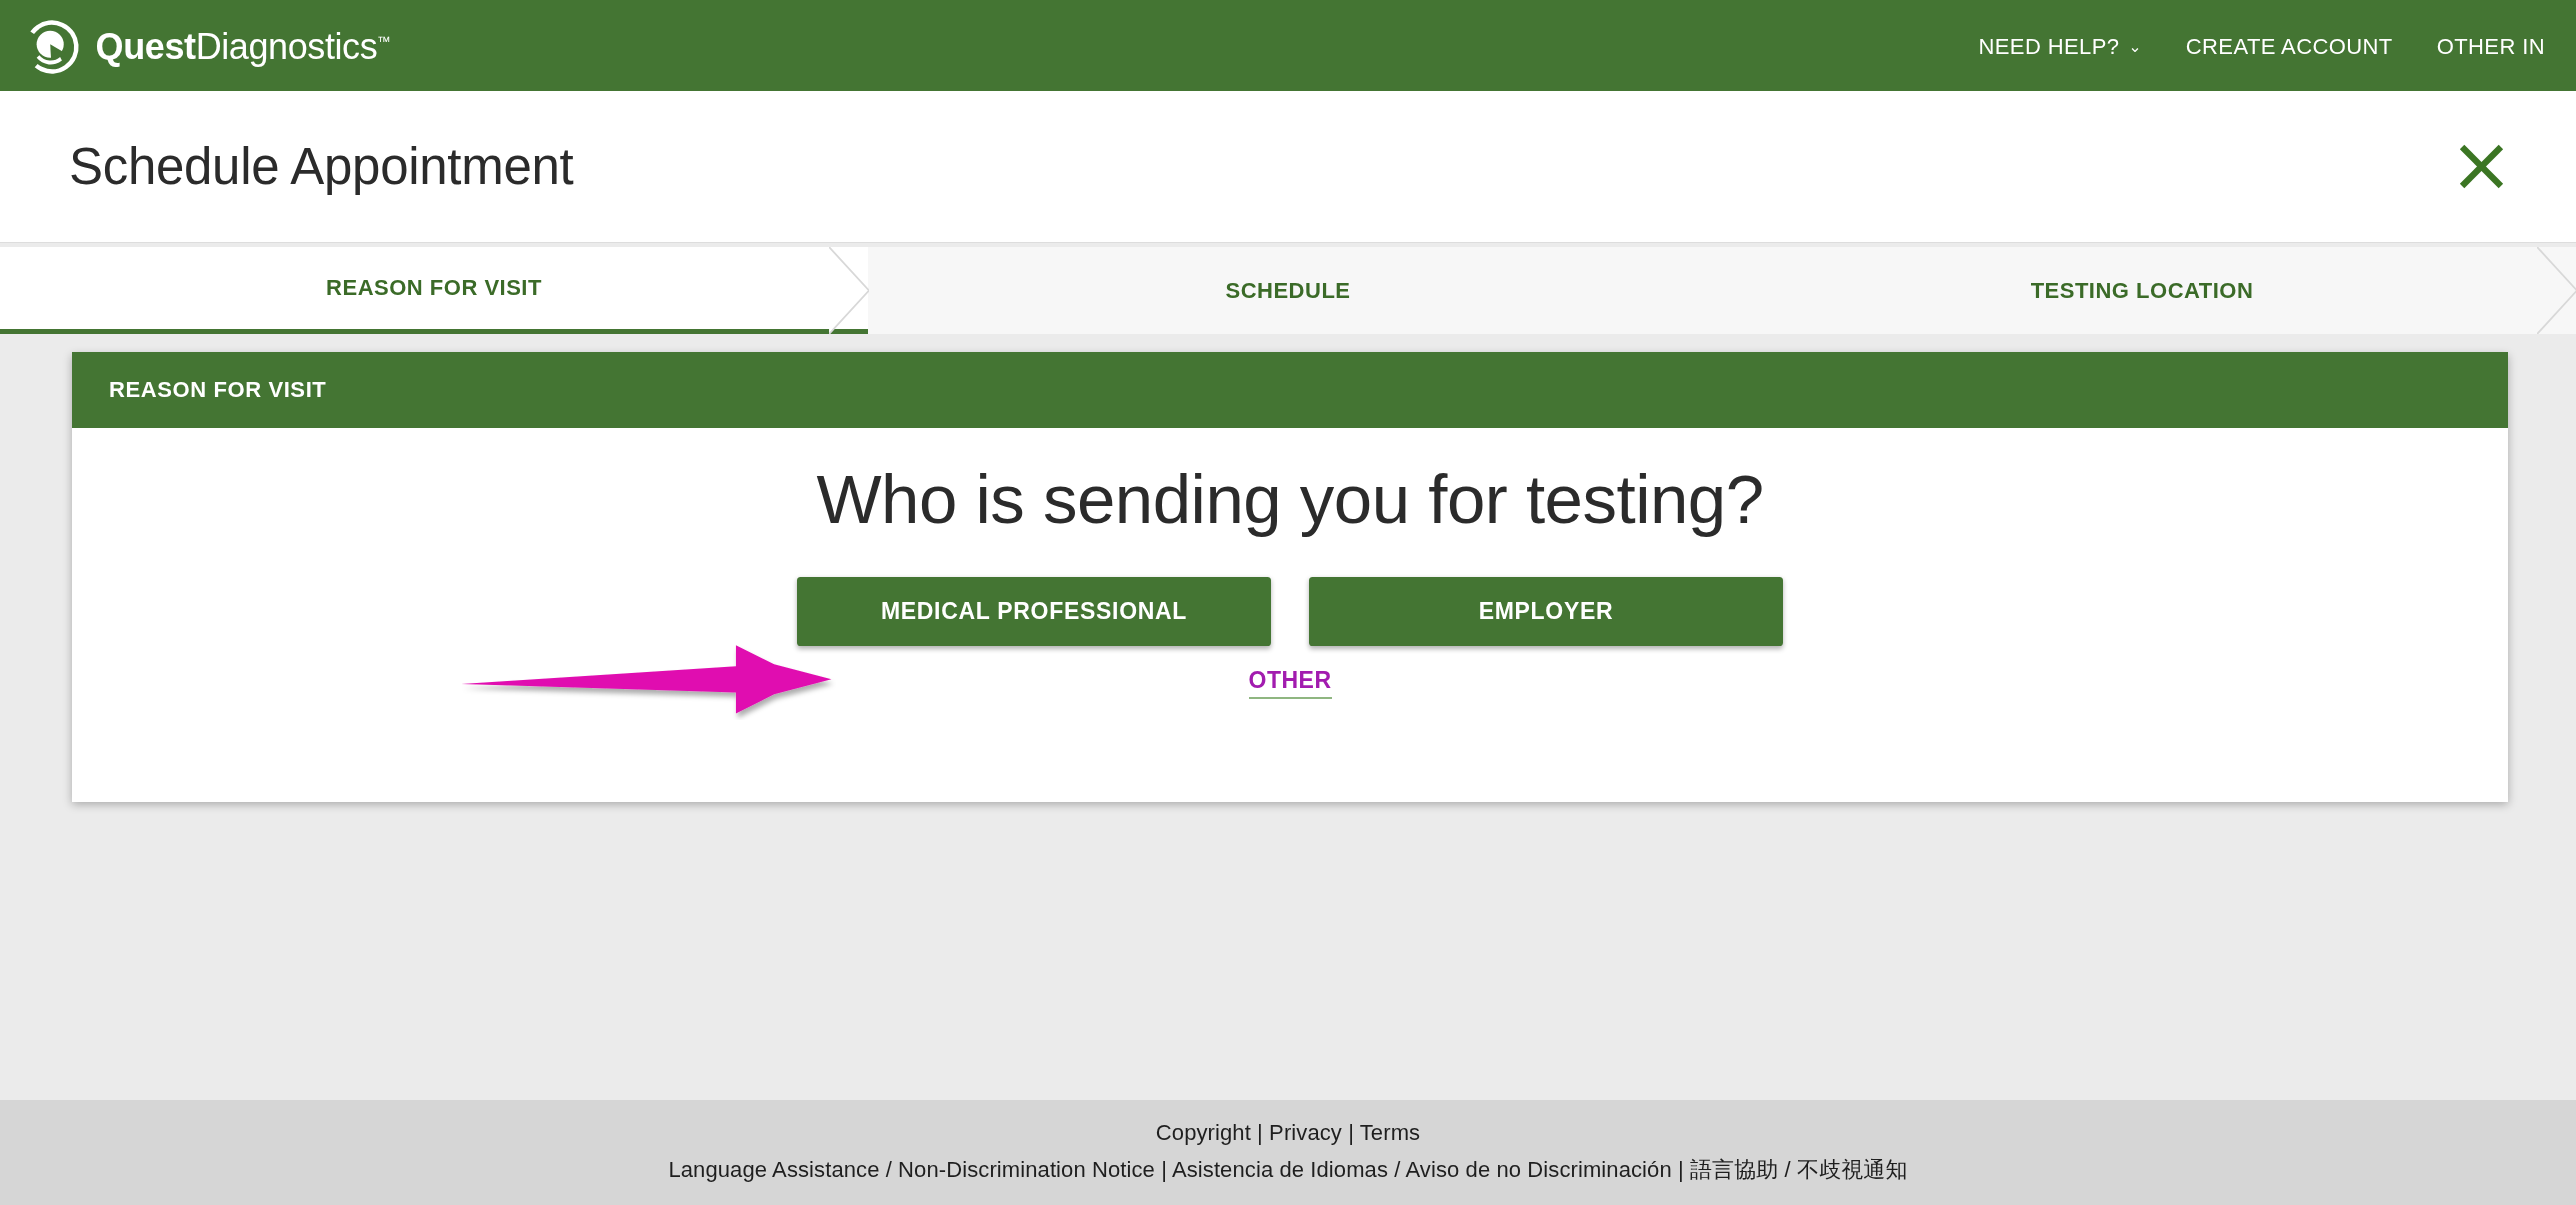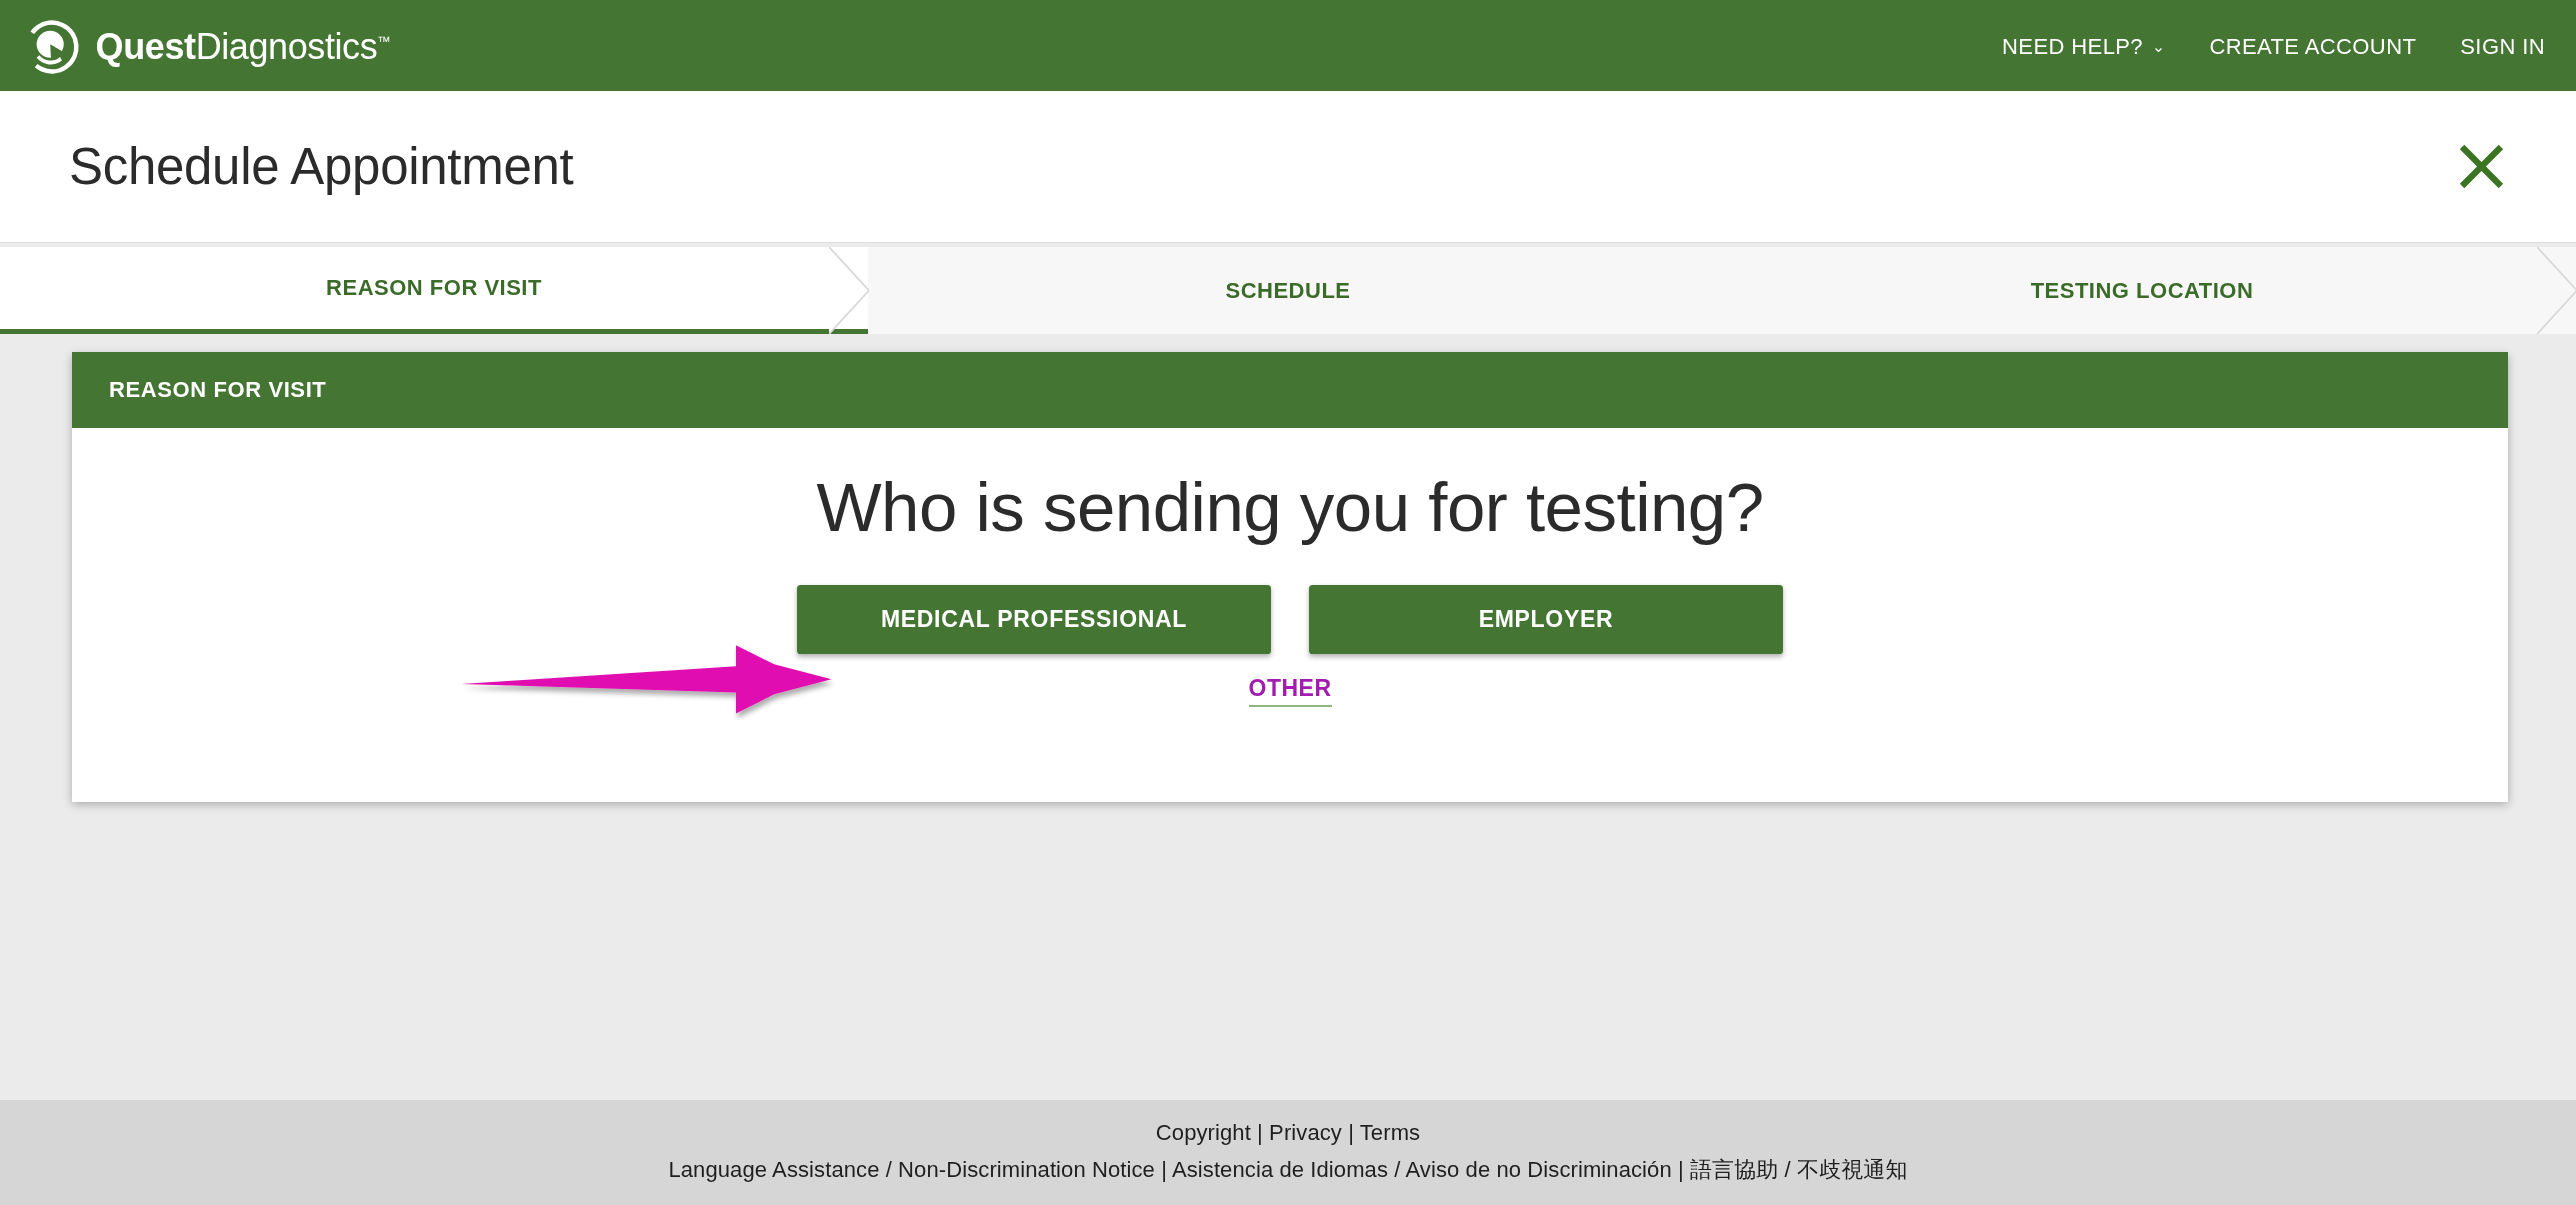--- a/index.html
+++ b/index.html
@@ -101,21 +101,21 @@
   }
   .card-header .ch-label {
     margin-left: 37px; color: #ffffff;
     font-size: 22px; font-weight: bold; letter-spacing: 0.6px;
   }
   .card-body {
     position: relative; height: 374px; background: #ffffff;
     display: flex; flex-direction: column; align-items: center;
   }
   .question {
-    margin-top: 40px;
+    margin-top: 32px;
     font-size: 69px; font-weight: 300; color: #2b2b2b;
     letter-spacing: -0.5px; white-space: nowrap;
   }
   .choice-row {
     margin-top: 38px;
     display: flex; gap: 38px; align-items: center;
   }
   .choice-btn {
     width: 474px; height: 69px;
     background: #447533; border: none; border-radius: 3.6px;
@@ -182,21 +182,21 @@
 
     <div class="header-nav">
       <div class="nav-item">
         <span>NEED HELP?</span>
         <span class="caret">⌄</span>
       </div>
       <div class="nav-item">
         <span>CREATE ACCOUNT</span>
       </div>
       <div class="nav-item">
-        <span>SIGN IN</span>
+        <span>OTHER IN</span>
       </div>
     </div>
   </div>
 
   <div class="titlebar">
     <div class="page-title">Schedule Appointment</div>
     <div class="close-btn">
       <svg width="47" height="47" viewBox="0 0 52 52">
         <line x1="7" y1="7" x2="45" y2="45" stroke="#3b7523" stroke-width="7" stroke-linecap="square"></line>
         <line x1="45" y1="7" x2="7" y2="45" stroke="#3b7523" stroke-width="7" stroke-linecap="square"></line>

